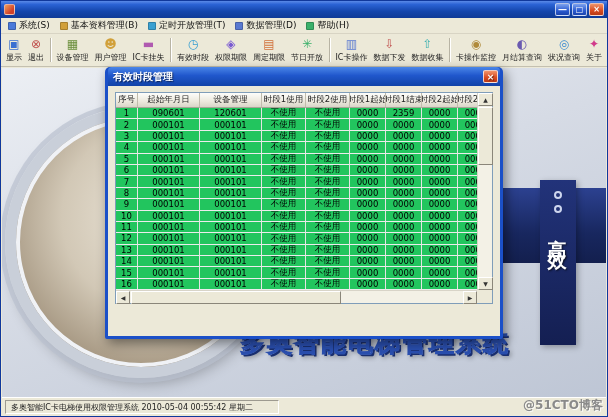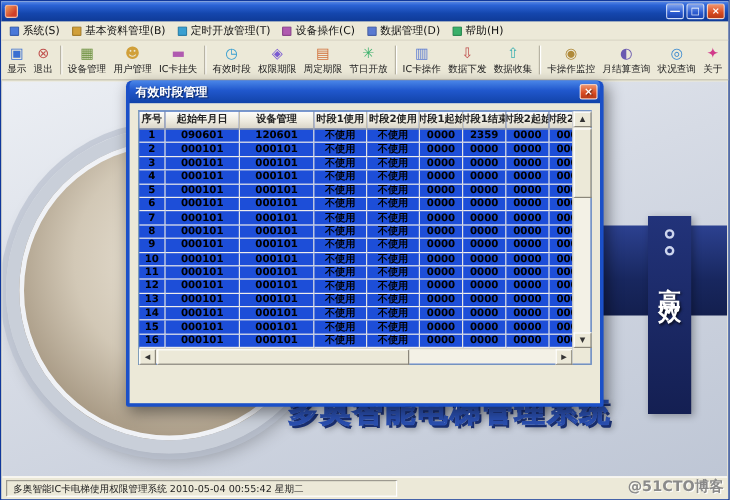--- a/index.html
+++ b/index.html
@@ -67,21 +67,21 @@
   .dlg-title { height:19px; display:flex; align-items:center; padding:0 2px 0 5px;
     color:#fff; font-size:10px; font-weight:bold; text-shadow:1px 1px 1px #0008;
     background:linear-gradient(180deg,#4a86e8 0%,#2057cc 45%,#1243a8 100%);
     border-radius:4px 4px 0 0; }
   .dlg-close { margin-left:auto; width:15px; height:13px; display:flex; align-items:center;
     justify-content:center; font-size:9px; color:#fff; border:1px solid #fffb; border-radius:2px;
     background:linear-gradient(180deg,#f0936a,#d84a20 60%,#b83a16); }
   .dlg-body { background:#ece9d8; height:250px; padding:6px 7px; }
 
   
-  .tbl { position:relative; width:378px; height:212px; border:1px solid #7f9db9; background:#1d4ed8;font-weight:bold; }
+  .tbl { position:relative; width:378px; height:212px; border:1px solid #7f9db9; background:#22c55e; }
   .tbl-clip { position:absolute; left:0; top:0; right:15px; bottom:13px; overflow:hidden; }
   .hdr-row { display:flex; height:15px; width:378px; }
   .hdr-cell { flex:0 0 auto; display:flex; align-items:center; justify-content:center;
     font-size:8.5px; color:#222; white-space:nowrap; overflow:hidden;
     background:linear-gradient(180deg,#fdfdfb 0%,#ece9dd 60%,#d9d5c8 100%);
     border-right:1px solid #c0bcac; border-bottom:1px solid #a8a496; }
   .row { display:flex; height:11.4px; width:378px; }
   .cell { flex:0 0 auto; display:flex; align-items:center; justify-content:center;
     font-size:8.5px; color:#000; white-space:nowrap; overflow:hidden;
     border-right:1px solid #e4e4e4; border-bottom:1px solid #ececec; }
@@ -104,21 +104,21 @@
   .btn { width:66px; height:19px; font-size:9px; font-family:inherit; color:#000;
     background:linear-gradient(180deg,#fefefe,#ece9d8 60%,#d8d4c4); border:1px solid #1a3f94;
     border-radius:3px; box-shadow:inset 1px 1px 0 #fff; }
 
   
   .statusbar { position:absolute; left:1px; right:1px; bottom:0; height:19px; background:#ece9d8;
     border-top:1px solid #fff; display:flex; gap:3px; padding:2px 3px; }
   .sb-panel { font-size:9px; color:#222; padding:1px 5px; white-space:nowrap; overflow:hidden;
     border:1px solid; border-color:#9d9a90 #fff #fff #9d9a90; }
   .sb-left { flex:1; }
-  .sb-info { width:326px; font-size:8px; display:flex; align-items:center; }
+  .sb-info { width:274px; font-size:8px; display:flex; align-items:center; }
   .watermark { position:absolute; right:4px; bottom:2px; z-index:30; font-size:12px; color:#8a8a8a;
     font-weight:bold; text-shadow:1px 1px 0 #ffffffcc; }
 </style>
 </head>
 <body>
 
 <div class="screen">
 
   <div class="titlebar">
     <span class="win-ico"></span>
@@ -134,24 +134,20 @@
         <span class="menu-ico" style="background: rgb(74, 121, 217);"></span>
         <span>系统(S)</span>
       </div>
       <div class="menu-item">
         <span class="menu-ico" style="background: rgb(209, 160, 58);"></span>
         <span>基本资料管理(B)</span>
       </div>
       <div class="menu-item">
         <span class="menu-ico" style="background: rgb(58, 160, 209);"></span>
         <span>定时开放管理(T)</span>
-      </div>
-      <div class="menu-item">
-        <span class="menu-ico" style="background: rgb(176, 90, 176);"></span>
-        <span>设备操作(C)</span>
       </div>
       <div class="menu-item">
         <span class="menu-ico" style="background: rgb(90, 122, 209);"></span>
         <span>数据管理(D)</span>
       </div>
       <div class="menu-item">
         <span class="menu-ico" style="background: rgb(58, 176, 106);"></span>
         <span>帮助(H)</span>
       </div>
     </div>

